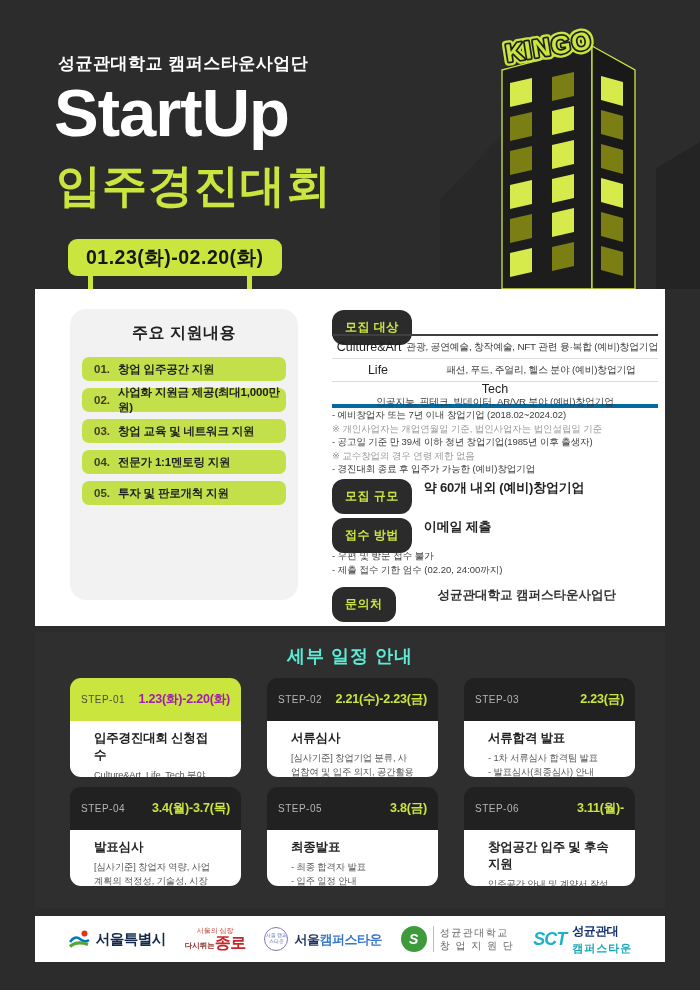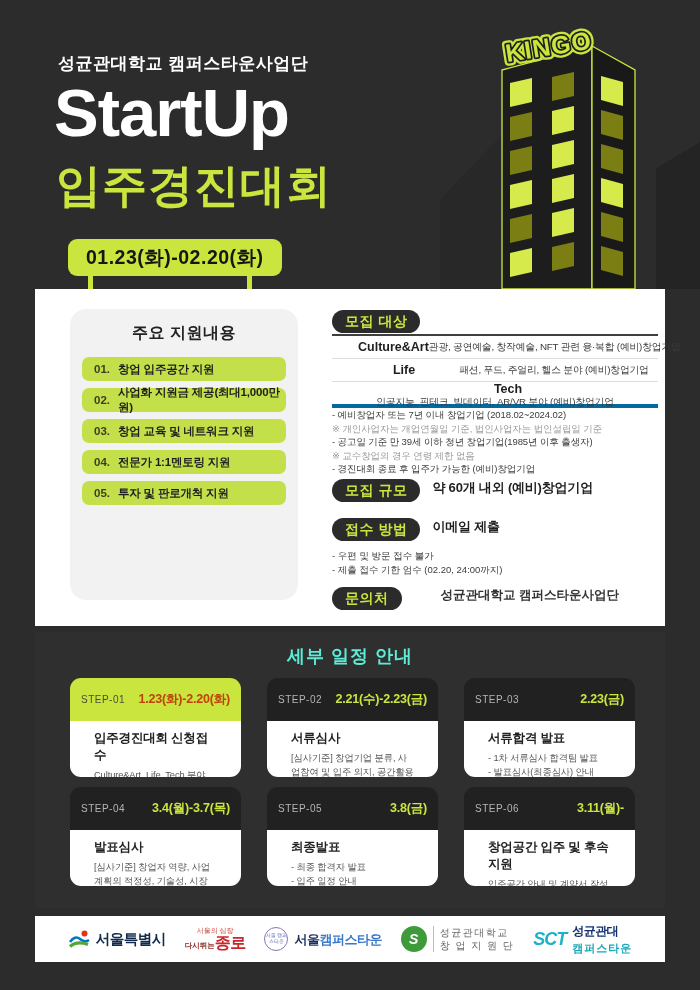--- a/index.html
+++ b/index.html
@@ -32,29 +32,29 @@
 
   .support-card { position:absolute; left:70px; top:309px; width:228px; height:291px;
     background:#f2f2f2; border-radius:16px; padding-top:14px; box-sizing:border-box; }
   .support-title { text-align:center; font-size:16px; font-weight:800; color:#222; margin-bottom:13px; letter-spacing:0.5px; }
   .pill { display:flex; align-items:center; height:24px; margin:0 12px 7px 12px;
     background:#c3e04b; border-radius:7px; padding-left:12px; gap:8px; }
   .pill-no { font-size:11.5px; font-weight:700; color:#3d3d22; }
   .pill-label { font-size:11.5px; font-weight:800; color:#1e1e1e; letter-spacing:-0.2px; }
 
   .badge-dark { display:inline-flex; align-items:center; justify-content:center;
-    background:#2b2b2b; color:#c9e53e; border-radius:12px; height:23px; padding:0 13px;
-    font-size:14px; font-weight:800; letter-spacing:0.5px; white-space:nowrap; }
+    background:#2b2b2b; color:#c9e53e; border-radius:12px; height:35px; padding:0 13px;
+    font-size:12px; font-weight:800; letter-spacing:0.5px; white-space:nowrap; }
   .abs { position:absolute; }
   .row-flex { display:flex; align-items:flex-start; gap:12px; }
 
   .target-table { position:absolute; left:332px; top:334px; width:326px; border-top:2px solid #3f3f3f; }
   .t-row { display:flex; align-items:center; height:22px; border-bottom:1px solid #dcdcdc; }
   .t-row:last-child { border-bottom:4px solid #0369a1;flex-direction:column; }
-  .t-cat { width:92px; text-align:center; font-size:12.5px; font-weight:700; color:#1e1e1e;margin-left:26px; }
+  .t-cat { width:92px; text-align:center; font-size:12.5px; font-weight:400; color:#1e1e1e; }
   .t-desc { flex:1; text-align:center; font-size:9.8px; color:#3a3a3a; letter-spacing:-0.2px; white-space:nowrap; }
 
   .notes { position:absolute; left:332px; top:408px; font-size:9.5px; color:#3c3c3c; line-height:13.5px; letter-spacing:-0.1px; }
   .notes .muted { color:#9a9a9a; }
   .badge-text { font-size:13px; font-weight:800; color:#1f1f1f; letter-spacing:-0.2px; }
   .apply-notes { position:absolute; left:332px; top:549px; font-size:9.5px; color:#3c3c3c; line-height:14px; }
   .contact-row { position:absolute; left:332px; top:587px; width:326px; display:flex; align-items:flex-start; }
   .contact-text { flex:1; text-align:center; font-size:12.5px; font-weight:600; color:#333; }
 
   
@@ -63,21 +63,21 @@
   .step-card { position:absolute; width:171px; }
   .c0 { left:70px; } .c1 { left:267px; } .c2 { left:464px; }
   .r0 { top:678px; } .r1 { top:787px; }
   .step-header { height:43px; border-radius:11px 11px 0 0; display:flex; align-items:center;
     justify-content:space-between; padding:16px 11px; box-sizing:border-box; }
   .step-header.hl { background:#c9e53e; }
   .step-header.dk { background:#212121; }
   .step-header.hl .step-label { color:#4c4c38; }
   .step-header.dk .step-label { color:#b5b5b5; }
   .step-label { font-size:10px; letter-spacing:0.5px; }
-  .step-header.hl .step-date { color:#c2410c; }
+  .step-header.hl .step-date { color:#a21caf; }
   .step-header.dk .step-date { color:#c9e53e; }
   .step-date { font-size:12.5px; font-weight:800; letter-spacing:-0.2px; }
   .step-body { background:#ffffff; border-radius:0 0 11px 11px; height:56px; padding:9px 24px;
     box-sizing:border-box; overflow:hidden; }
   .step-title { font-size:12.5px; font-weight:800; color:#222; margin-bottom:4px; letter-spacing:-0.2px; }
   .step-line { font-size:9.3px; color:#555; line-height:14px; letter-spacing:-0.1px; }
 
   
   .footer { position:absolute; left:35px; top:916px; width:630px; height:46px; background:#ffffff;
     display:flex; align-items:center; justify-content:space-evenly; padding:0 14px; box-sizing:border-box; }

